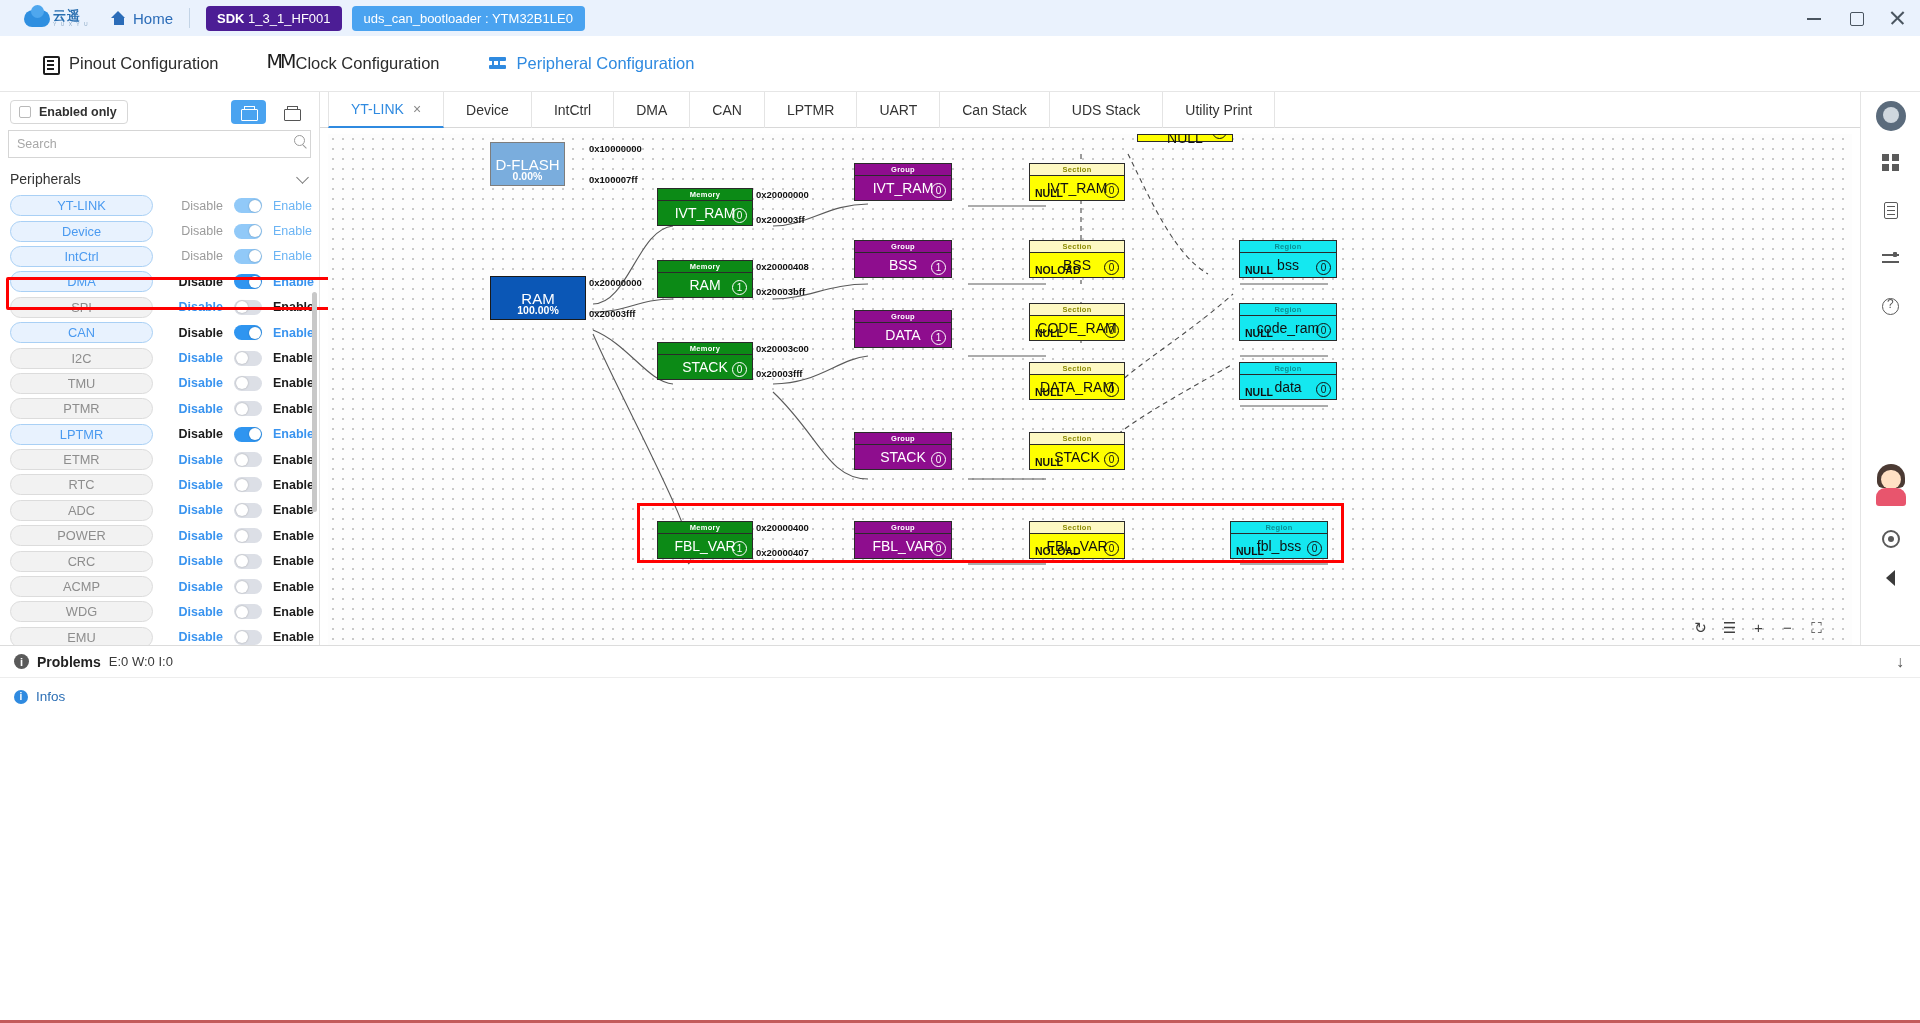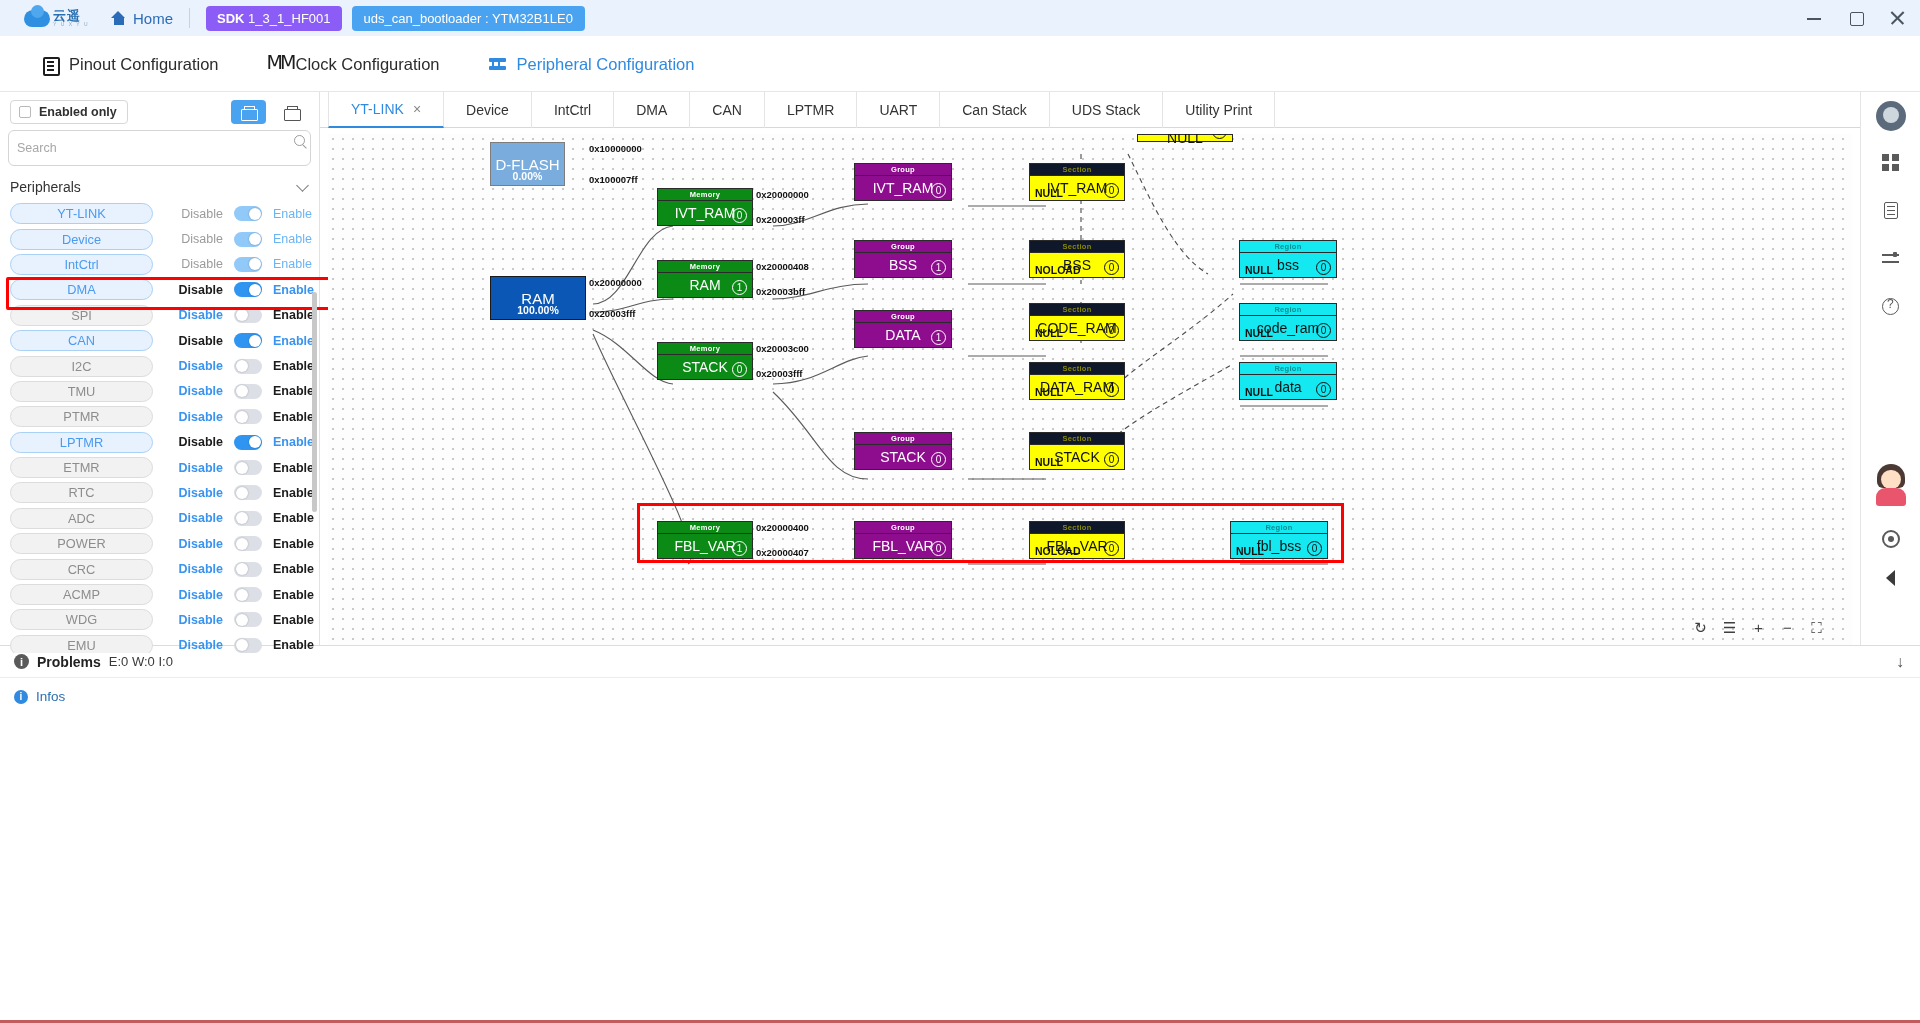--- a/index.html
+++ b/index.html
@@ -42,41 +42,41 @@
   .home-icon:before{
     content:""; position:absolute; left:0;top:0;
     border-left:7.5px solid transparent;border-right:7.5px solid transparent;
     border-bottom:7px solid #2b6cb8;
   }
   .home-icon:after{
     content:""; position:absolute; left:2.5px;top:6px;width:10px;height:8px;background:#2b6cb8;
   }
   .tb-sep { width:1px; height:20px; background:#c3d4e6; margin:0 16px; }
   .sdk-badge {
-    background:#8b5cf6; color:#fff; border-radius:4px;
+    background:#4c1d95; color:#fff; border-radius:4px;
     padding:5px 11px; font-size:13px; white-space:nowrap;
   }
   .sdk-badge b{ font-weight:bold; }
   .proj-badge {
     background:#4aa3f0; color:#fff; border-radius:4px;
     padding:5px 12px; font-size:13px; margin-left:10px; white-space:nowrap;
   }
   .win-btns { position:absolute; right:14px; top:0; height:36px; display:flex; align-items:center; gap:26px;}
   .win-btn { width:16px; height:16px; position:relative; cursor:pointer; color:#4a5560;}
   .wb-min:after{content:"";position:absolute;left:1px;top:8px;width:14px;height:1.5px;background:#4a5560;}
   .wb-max:after{content:"";position:absolute;left:2px;top:2px;width:12px;height:12px;border:1.5px solid #4a5560;border-radius:2px;}
   .wb-close:before,.wb-close:after{
     content:"";position:absolute;left:-1px;top:7px;width:17px;height:1.6px;background:#4a5560;
   }
   .wb-close:before{transform:rotate(45deg);} .wb-close:after{transform:rotate(-45deg);}
 
   
   .toolbar {
     height: 56px; background:#fff; border-bottom:1px solid #e6e6e6;
-    display:flex; align-items:flex-start; padding:0 16px; position:relative;
+    display:flex; align-items:center; padding:0 16px; position:relative;
   }
   .nav-tabs { display:flex; align-items:center; gap:0; }
   .nav-tab {
     display:flex; align-items:center; gap:10px;
     padding:0 24px; height:56px; font-size:16.5px; color:#2c2c2c; cursor:pointer;
   }
   .nav-tab.active { color:#2f8ae0; }
   .nav-ico { width:19px; height:19px; position:relative; display:inline-block; flex:none;}
   
   .ico-chip:after{
@@ -135,21 +135,21 @@
   .lp-spacer{flex:1;}
   .sq-btn{width:35px;height:24px;border-radius:4px;display:flex;align-items:center;justify-content:center;cursor:pointer;}
   .sq-btn.primary{background:#4aa3f0;}
   .sq-btn.ghost{background:#fff;border:1px solid transparent;}
   .box-ico{width:15px;height:13px;position:relative;}
   .box-ico:after{content:"";position:absolute;left:0;top:3px;width:15px;height:10px;border:1.6px solid #fff;border-radius:1px;}
   .box-ico:before{content:"";position:absolute;left:3px;top:0px;width:9px;height:3px;border:1.6px solid #fff;border-bottom:none;border-radius:1px 1px 0 0;}
   .box-ico.dark:after{border-color:#555;} .box-ico.dark:before{border-color:#555;}
   .search-wrap{ margin:0 8px; position:relative;}
   .search-input{
-    width:100%; height:36px; border:1px solid #d5d5d5; border-radius:6px;
+    width:100%; height:28px; border:1px solid #d5d5d5; border-radius:0;
     padding:0 24px 0 8px; font-size:12.5px; color:#333; font-family:"Liberation Sans",sans-serif;
     outline:none;
   }
   .search-input::placeholder{color:#a7a7a7;}
   .search-ico{
     position:absolute; right:6px; top:5px; width:11px;height:11px;
     border:1.4px solid #9a9a9a; border-radius:50%;
   }
   .search-ico:after{content:"";position:absolute;right:-3px;bottom:-2px;width:5px;height:1.4px;background:#9a9a9a;transform:rotate(45deg);}
   .periph-head{
@@ -213,21 +213,21 @@
   .n-mem{ background:#0c8a16; }
   .n-mem .hdr{ background:#0c8a16; color:#ffffff; border-bottom:1.5px solid #2a2a2a;}
   .n-mem .nm{ color:#ffffff; }
   .n-mem .idx{ color:#ffffff; }
   
   .n-grp{ background:#8e0d8e; }
   .n-grp .hdr{ background:#8e0d8e; color:#ffffff; border-bottom:1.5px solid #2a2a2a;}
   .n-grp .nm{ color:#ffffff; } .n-grp .idx{ color:#ffffff; }
   
   .n-sec{ background:#ffff00; }
-  .n-sec .hdr{ background:#0f172a; color:#8a8a00; border-bottom:1.5px solid #2a2a2a;}
+  .n-sec .hdr{ background:#fef9c3; color:#8a8a00; border-bottom:1.5px solid #2a2a2a;}
   .n-sec .nm{ color:#111; } .n-sec .idx{ color:#111; } .n-sec .sub{ color:#111; }
   
   .n-reg{ background:#14e8f0; }
   .n-reg .hdr{ background:#14e8f0; color:#0a8e93; border-bottom:1.5px solid #2a2a2a;}
   .n-reg .nm{ color:#111; } .n-reg .idx{ color:#111; } .n-reg .sub{ color:#111; }
   
   .n-flash{ background:#7aaddd; border:1.5px solid #7d7d7d; display:flex;flex-direction:column;justify-content:center;}
   .n-ram{ background:#0b57b6; border:1.5px solid #1a1a1a; display:flex;flex-direction:column;justify-content:center;}
   .n-flash .bnm,.n-ram .bnm{ color:#fff; font-size:15px; text-align:center;}
   .n-flash .bpct,.n-ram .bpct{ color:#fff; font-size:10.5px; font-weight:bold; position:absolute; left:0; right:0; bottom:3px; text-align:center;}

